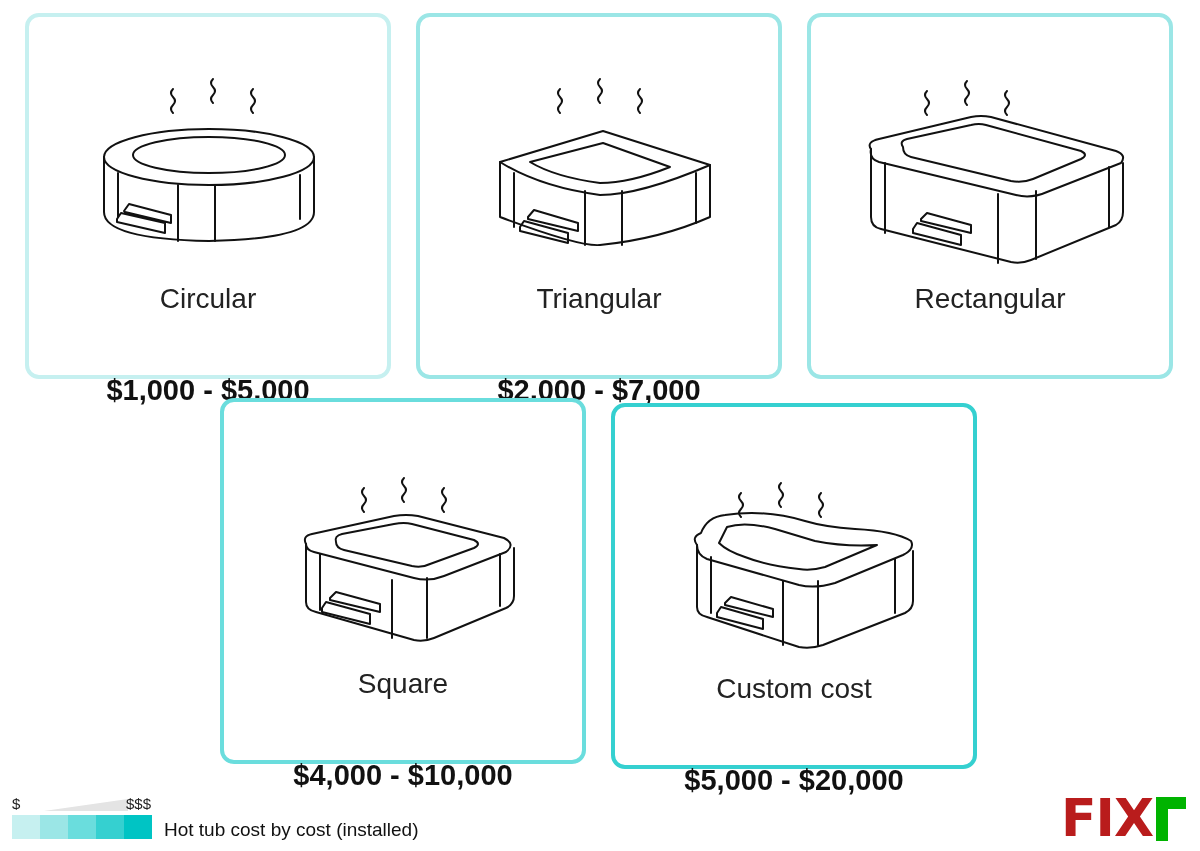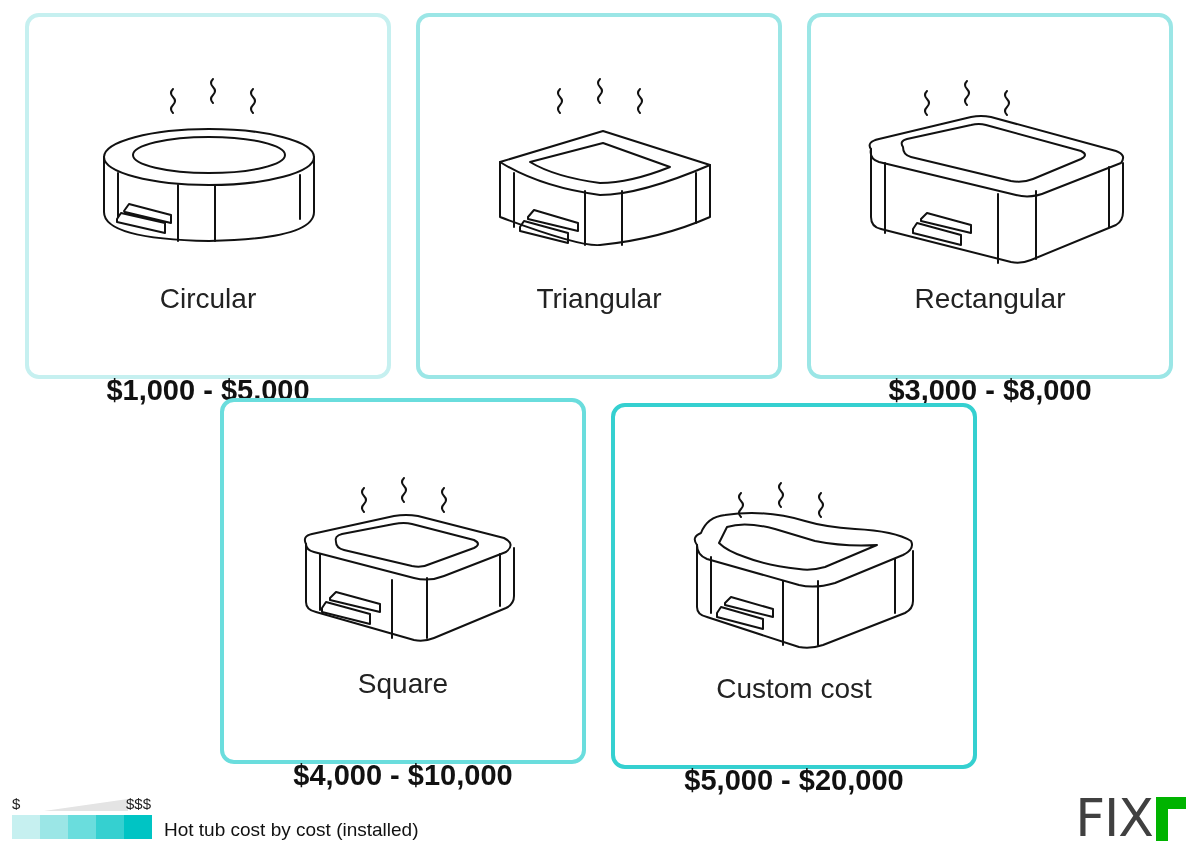--- a/index.html
+++ b/index.html
@@ -22,68 +22,68 @@
   }
   .legend { position: absolute; left: 12px; top: 795px; }
   .legend .lo, .legend .hi { position: absolute; top: 0; font-size: 15px; color: #222; }
   .legend .lo { left: 0; }
   .legend .hi { left: 114px; }
   .legend .wedge { position: absolute; left: 22px; top: 2px; }
   .legend .bar { position: absolute; left: 0; top: 20px; display: flex; }
   .legend .bar div { width: 28px; height: 24px; }
   .legend .caption { position: absolute; left: 152px; top: 24px; font-size: 19px; color: #111; white-space: nowrap; }
   .logo { position: absolute; right: 14px; top: 793px; display: flex; align-items: flex-end; }
-  .logo .txt { font-family: "DejaVu Sans", sans-serif; font-weight: normal; font-size: 52px; letter-spacing: -1px; color: #404040; line-height: 50px; }
+  .logo .txt { font-family: "DejaVu Sans", sans-serif; font-weight: bold; font-size: 52px; letter-spacing: -1px; color: #b91c1c; line-height: 50px; }
   svg .s { fill: none; stroke: #111; stroke-width: 2; stroke-linejoin: round; stroke-linecap: round; }
 </style>
 </head>
 <body>
 
 <div class="card" style="left: 25px; top: 13px; border-color: rgb(198, 240, 240);">
   <svg class="icon" viewBox="0 0 358 200">
     <path class="s" d="M144 22 q-4 4 0 8 q4 4 0 8 q-4 4 0 8"></path>
     <path class="s" d="M184 12 q-4 4 0 8 q4 4 0 8 q-4 4 0 8"></path>
     <path class="s" d="M224 22 q-4 4 0 8 q4 4 0 8 q-4 4 0 8"></path>
     <ellipse class="s" cx="180" cy="90" rx="105" ry="28"></ellipse>
     <ellipse class="s" cx="180" cy="88" rx="76" ry="18"></ellipse>
     <path class="s" d="M75 90 L75 145 Q75 172 180 174 Q285 172 285 145 L285 90"></path>
     <path class="s" d="M89 106 L89 150 M149 118 L149 174 M186 118 L186 174 M271 108 L271 152"></path>
     <path class="s" d="M95 144 L100 137 L142 148 L142 156 L96 145 Z M88 152 L92 146 L136 156 L136 166 L88 155 Z"></path>
   </svg>
   <div class="name">Circular</div>
   <div class="price">$1,000 - $5,000</div>
 </div>
 
-<div class="card" style="left: 416px; top: 13px; border-color: rgb(155, 230, 230); border-radius: 13px;">
+<div class="card" style="left: 416px; top: 13px; border-color: rgb(155, 230, 230);">
   <svg class="icon" viewBox="0 0 358 200">
     <path class="s" d="M140 22 q-4 4 0 8 q4 4 0 8 q-4 4 0 8"></path>
     <path class="s" d="M180 12 q-4 4 0 8 q4 4 0 8 q-4 4 0 8"></path>
     <path class="s" d="M220 22 q-4 4 0 8 q4 4 0 8 q-4 4 0 8"></path>
     <path class="s" d="M80 95 L183 64 L290 98 Q220 128 180 128 Q120 120 80 95 Z"></path>
     <path class="s" d="M110 95 L183 76 L250 100 Q210 116 180 116 Q135 110 110 95 Z"></path>
     <path class="s" d="M80 95 L80 150 Q160 180 180 178 Q240 172 290 150 L290 98"></path>
     <path class="s" d="M94 106 L94 160 M165 124 L165 178 M202 124 L202 178 M276 106 L276 156"></path>
     <path class="s" d="M108 150 L114 143 L158 156 L158 164 L108 152 Z M100 160 L104 154 L148 166 L148 176 L100 164 Z"></path>
   </svg>
   <div class="name">Triangular</div>
+  <div class="price">$2,000 - $7,000</div>
 </div>
 
 <div class="card" style="left: 807px; top: 13px; border-color: rgb(155, 230, 230);">
   <svg class="icon" viewBox="0 0 358 200">
     <path class="s" d="M116 24 q-4 4 0 8 q4 4 0 8 q-4 4 0 8"></path>
     <path class="s" d="M156 14 q-4 4 0 8 q4 4 0 8 q-4 4 0 8"></path>
     <path class="s" d="M196 24 q-4 4 0 8 q4 4 0 8 q-4 4 0 8"></path>
     <path class="s" d="M60 82 Q55 75 68 72 L160 50 Q170 48 180 50 L305 84 Q316 88 310 96 L236 125 Q220 132 205 128 L68 95 Q58 92 60 82 Z"></path>
     <path class="s" d="M92 80 Q88 74 96 72 L160 58 Q168 56 175 58 L270 84 Q278 88 270 92 L222 112 Q212 116 200 114 L100 90 Q92 88 92 80 Z"></path>
     <path class="s" d="M60 82 L60 150 Q60 160 70 162 L200 195 Q210 197 220 193 L305 158 Q312 154 312 145 L312 96"></path>
     <path class="s" d="M74 96 L74 166 M187 127 L187 196 M225 124 L225 192 M298 100 L298 160"></path>
     <path class="s" d="M110 152 L116 146 L160 158 L160 166 L110 154 Z M102 162 L106 156 L150 168 L150 178 L102 166 Z"></path>
   </svg>
   <div class="name">Rectangular</div>
-  <div class="price">$3,000 - $8,000</div>
 </div>
 
 <div class="card" style="left: 220px; top: 398px; border-color: rgb(106, 221, 221);">
   <svg class="icon" viewBox="0 0 358 200">
     <path class="s" d="M140 36 q-4 4 0 8 q4 4 0 8 q-4 4 0 8"></path>
     <path class="s" d="M180 26 q-4 4 0 8 q4 4 0 8 q-4 4 0 8"></path>
     <path class="s" d="M220 36 q-4 4 0 8 q4 4 0 8 q-4 4 0 8"></path>
     <path class="s" d="M82 92 Q78 84 88 82 L170 64 Q182 62 194 64 L280 86 Q292 92 282 100 L220 124 Q205 130 190 126 L90 100 Q82 98 82 92 Z"></path>
     <path class="s" d="M112 90 Q110 84 118 82 L170 72 Q180 70 188 72 L250 88 Q258 92 250 96 L206 112 Q198 116 188 114 L120 98 Q112 96 112 90 Z"></path>
     <path class="s" d="M82 92 L82 150 Q82 158 92 160 L190 188 Q200 190 210 186 L282 156 Q290 152 290 144 L290 96"></path>

